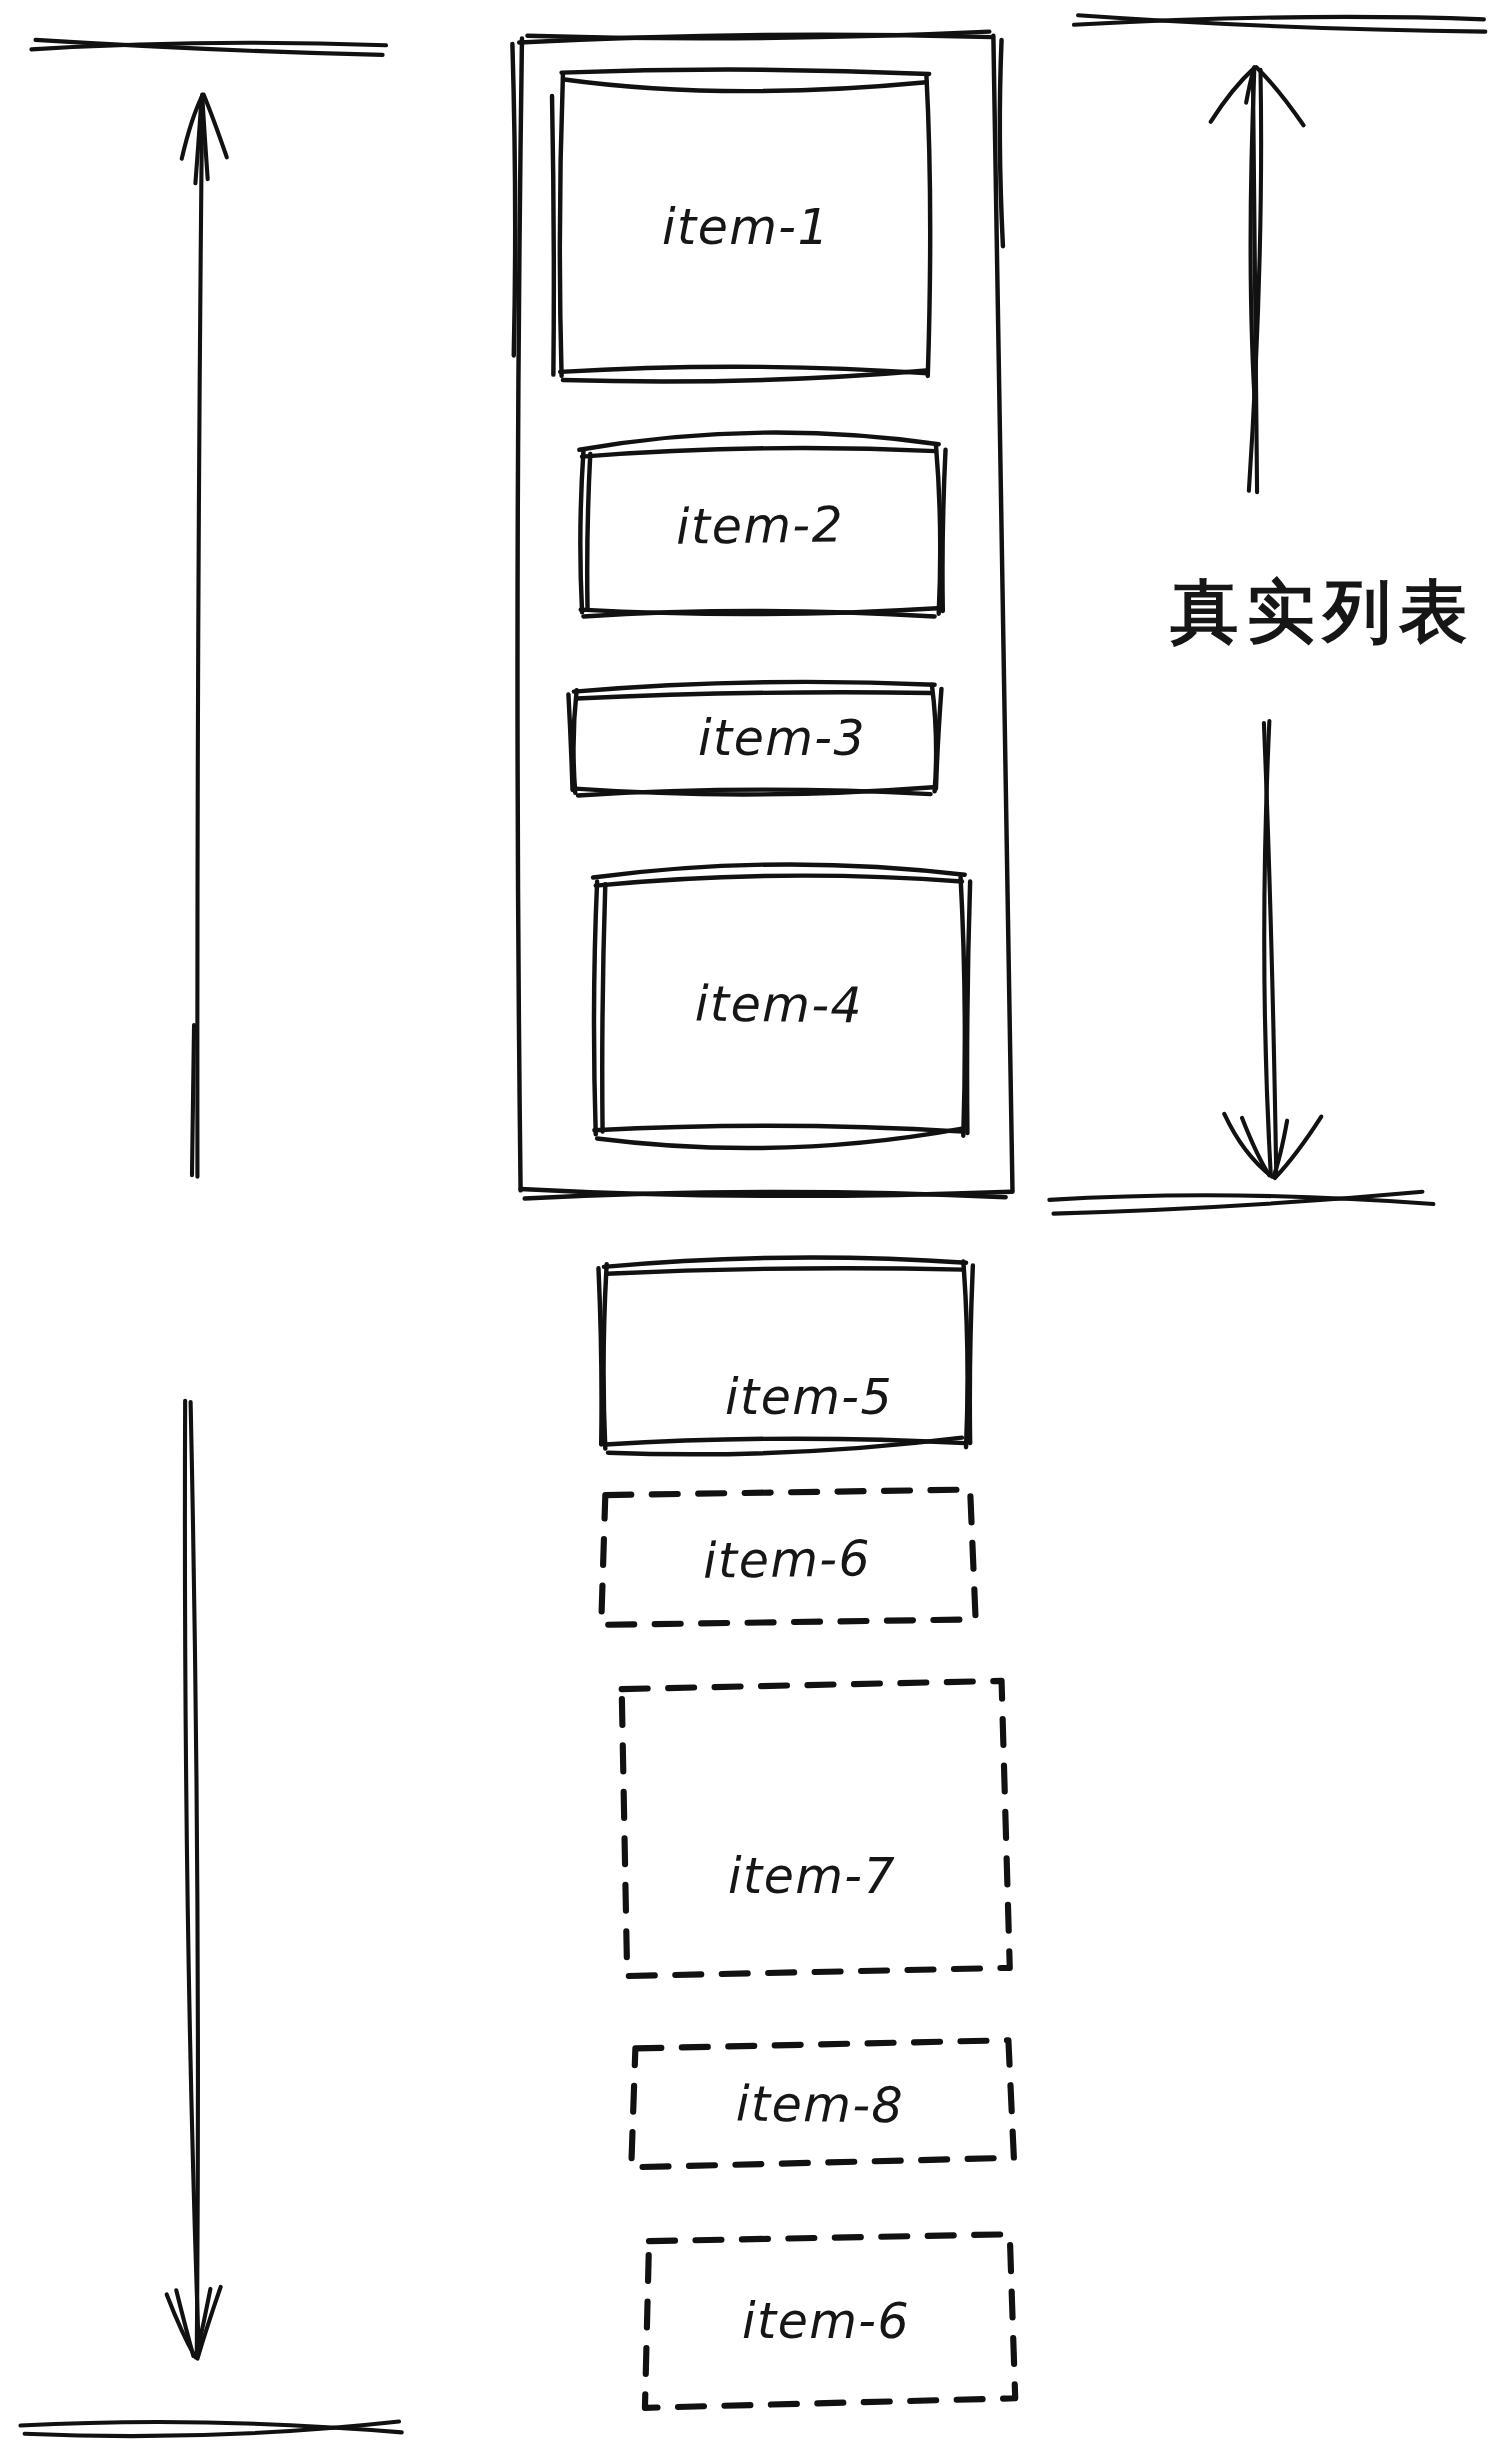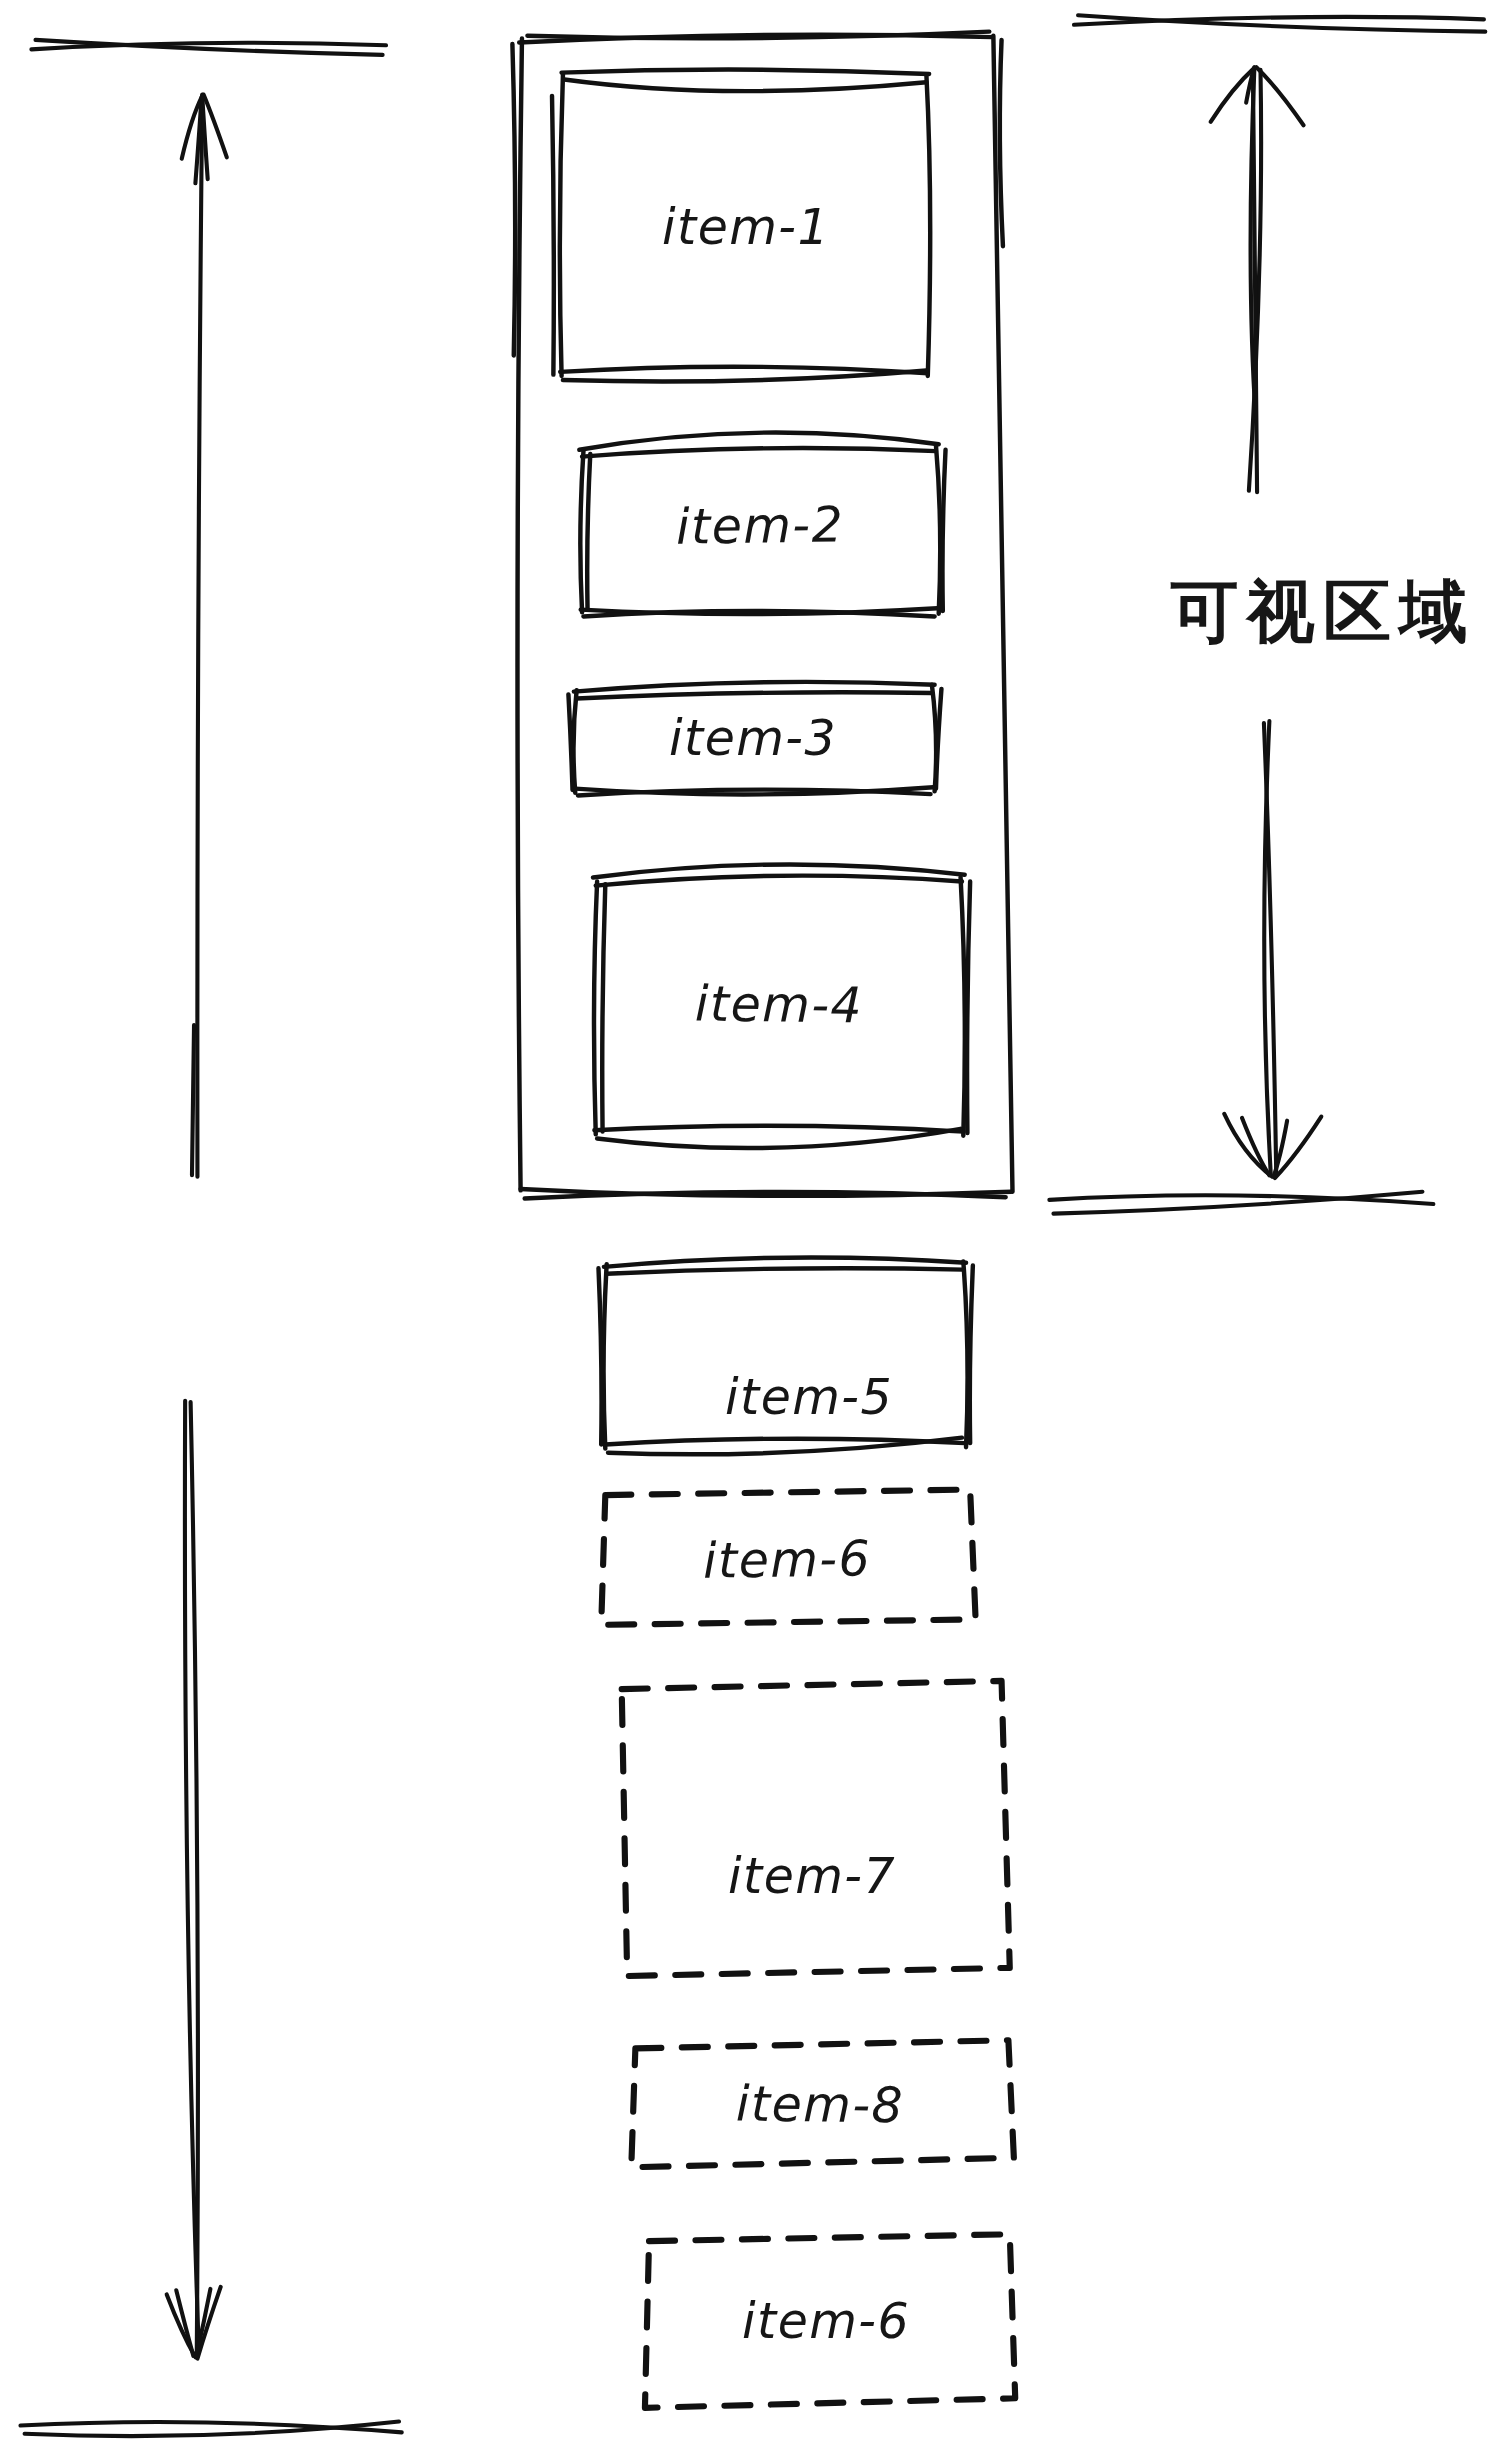--- a/index.html
+++ b/index.html
@@ -163,24 +163,24 @@
     <g class="dashed">
       <path d="M 930 2998 L 1476 2986 L 1484 3158 L 924 3172 Z"></path>
     </g>
     <g class="dashed">
       <path d="M 950 3280 L 1478 3270 L 1486 3510 L 944 3524 Z"></path>
     </g>
   </svg>
 
   <div class="label" style="left:746px;top:227px;">item-1</div>
   <div class="label r-tilt-1" style="left:760px;top:526px;">item-2</div>
-  <div class="label" style="left:753px;top:738px;">item-3</div>
+  <div class="label" style="left:782px;top:738px;">item-3</div>
   <div class="label r-tilt-2" style="left:779px;top:1005px;">item-4</div>
   <div class="label" style="left:809px;top:1357px;margin-top:40px;">item-5</div>
   <div class="label r-tilt-1" style="left:787px;top:1560px;">item-6</div>
   <div class="label" style="left:812px;top:1876px;">item-7</div>
   <div class="label r-tilt-2" style="left:820px;top:2105px;">item-8</div>
   <div class="label" style="left:826px;top:2321px;">item-6</div>
 
-  <div class="label cjk" style="left:1323px;top:612px;">可视区域</div>
+  <div class="label cjk" style="left:1323px;top:612px;">真实列表</div>
 
 </div>
 
 
 </body></html>

